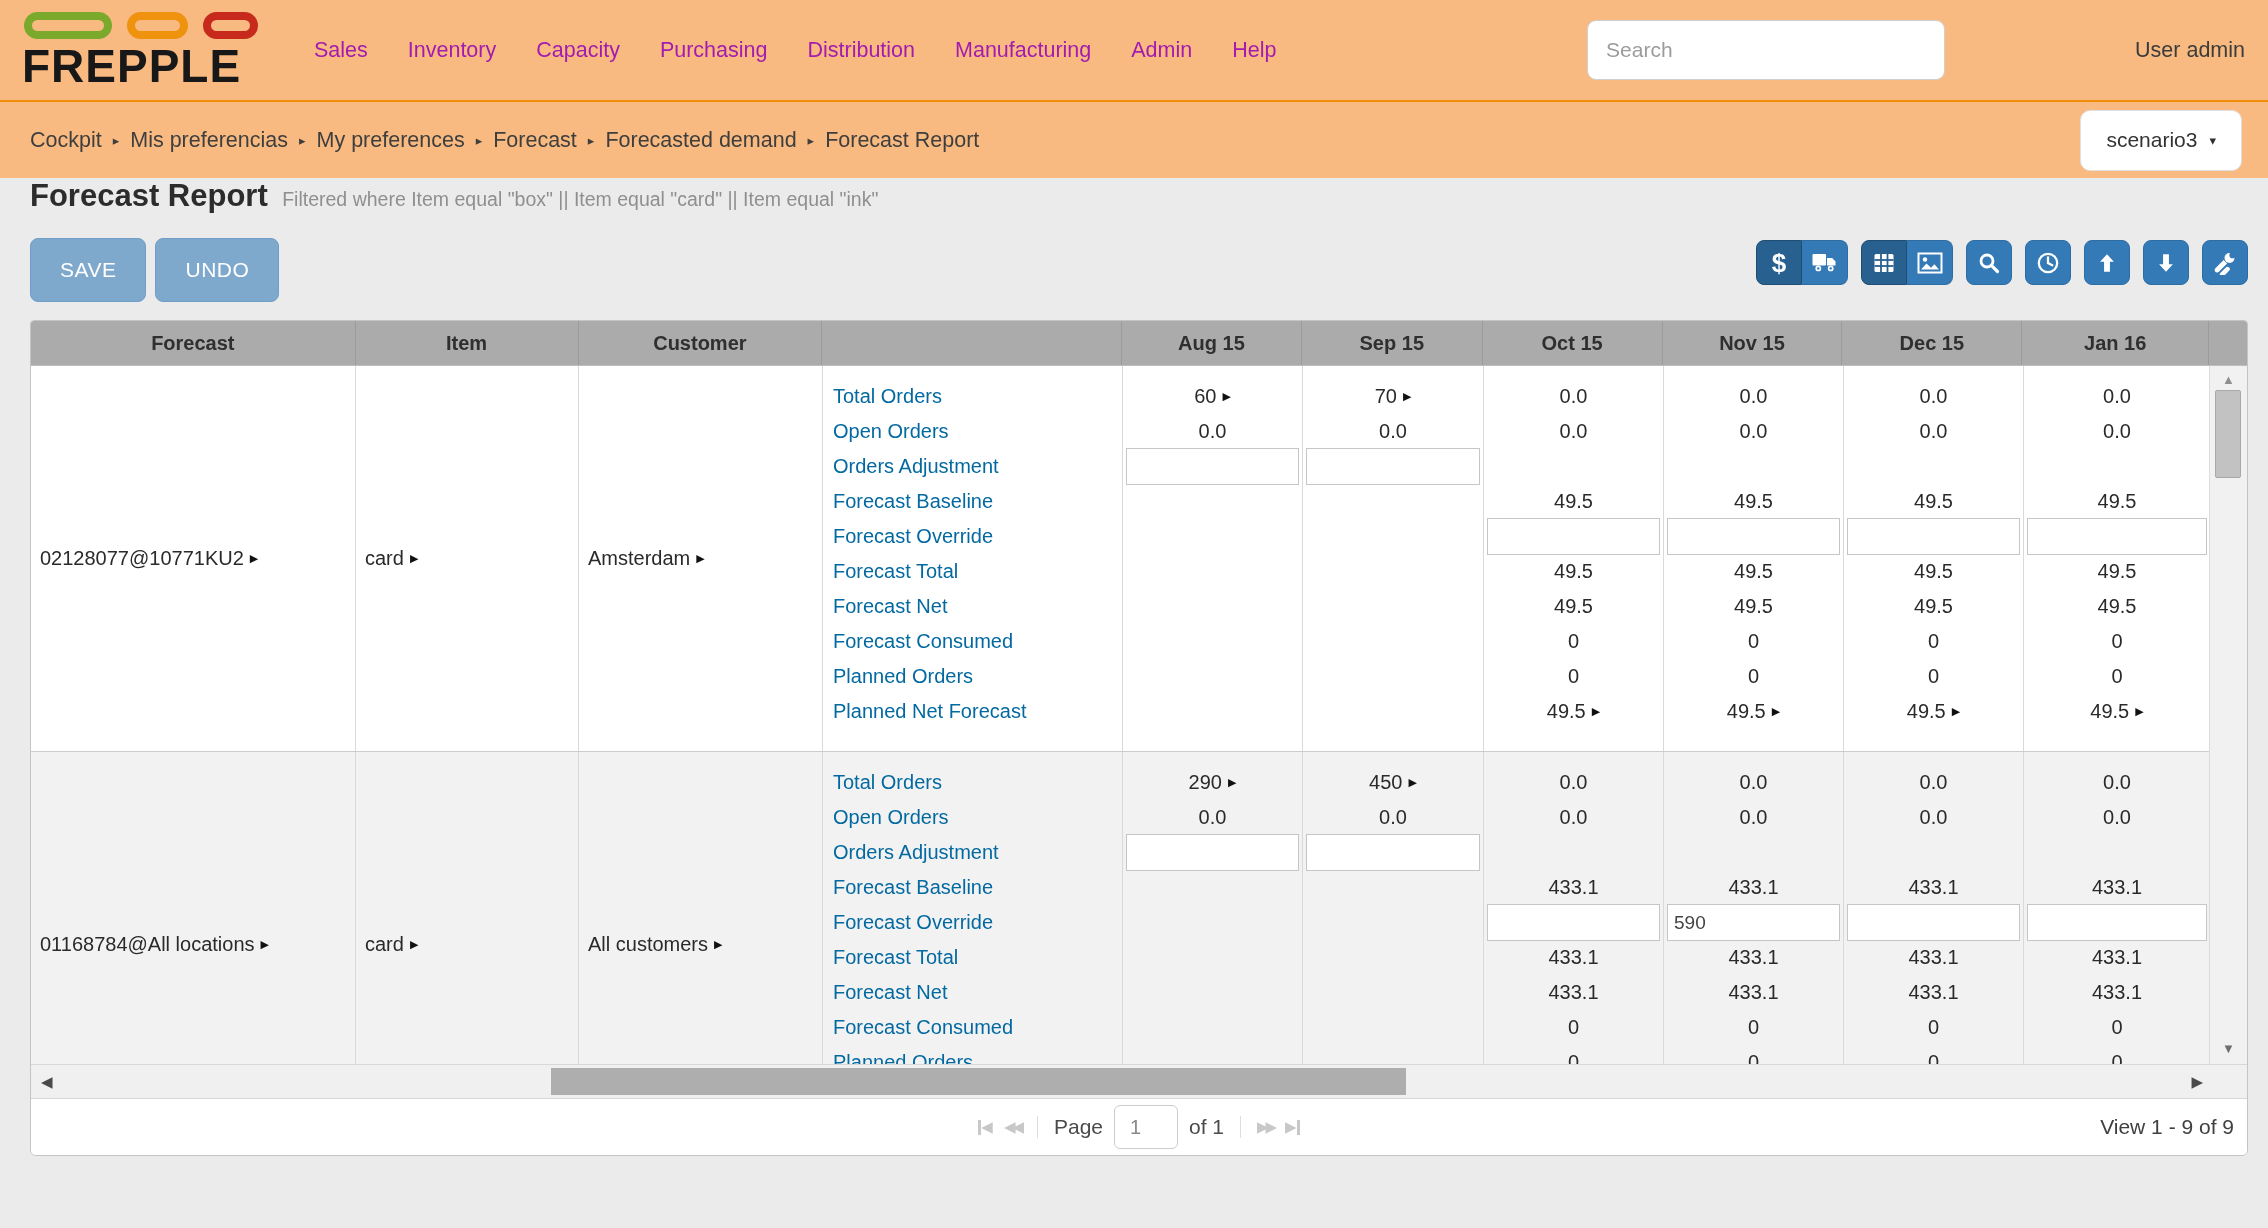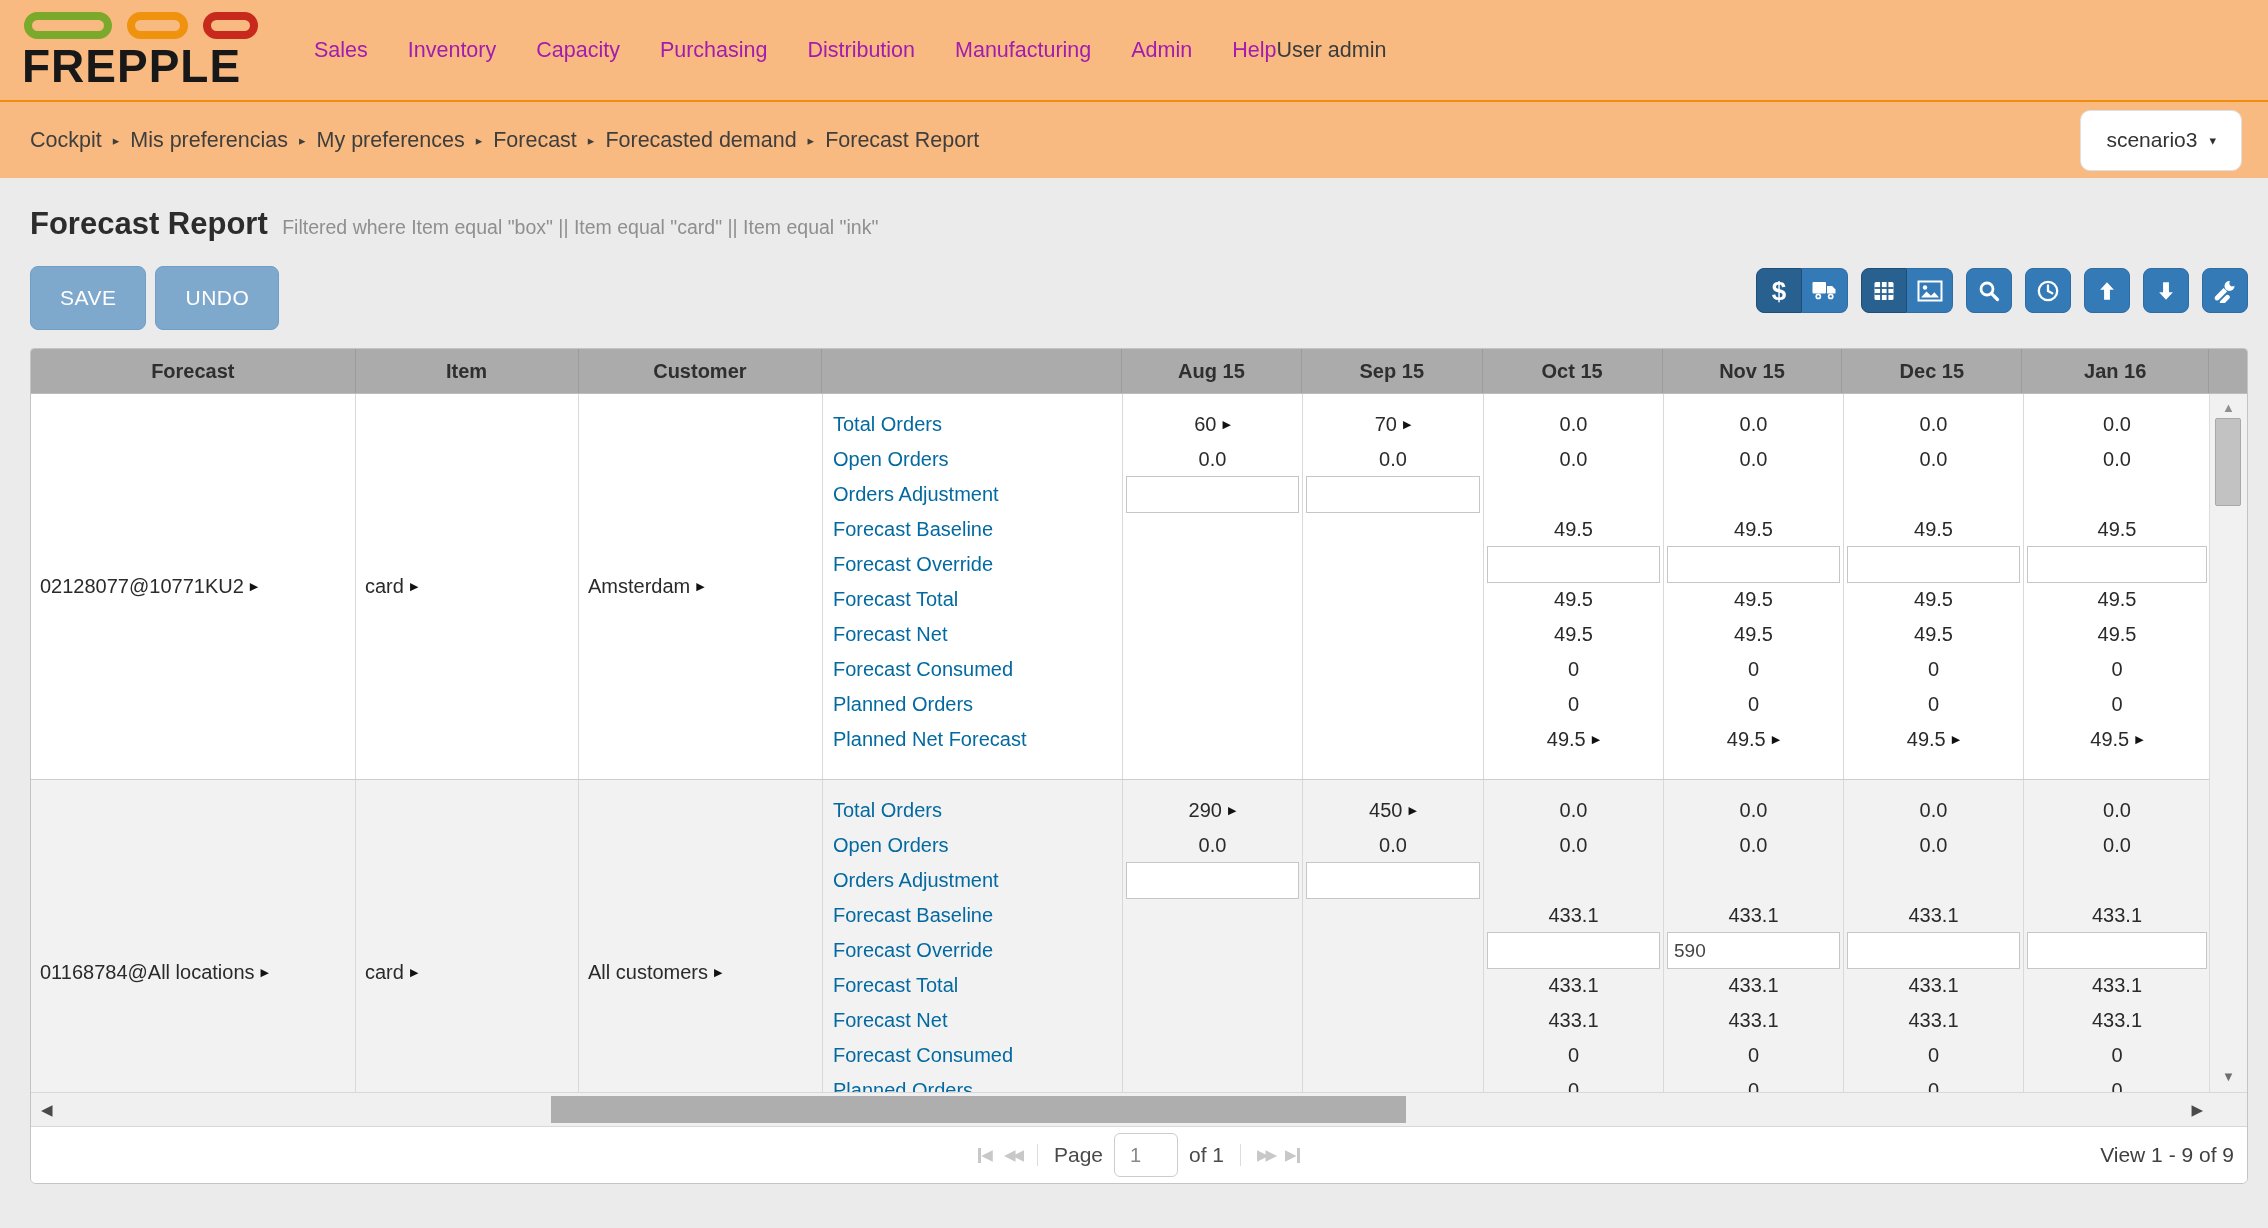--- a/index.html
+++ b/index.html
@@ -23,21 +23,21 @@
 
   
   .breadbar { height:78px; background:#f8ba80; border-top:2px solid #ee8e0b; display:flex; align-items:center; padding:0 26px 0 30px; }
   .crumb { font-size:21.5px; color:#3e3e3e; cursor:pointer; white-space:nowrap; }
   .crumb-sep { font-size:13px; color:#3e3e3e; margin:0 11px; }
   .scenario { margin-left:auto; height:61px; padding:0 25px; background:#fff; border:1px solid #e0e0e0; border-radius:10px; font-size:21px; color:#333; display:flex; align-items:center; cursor:pointer; font-family:inherit; }
   .scenario .caret { font-size:13px; margin-left:12px; color:#2e2e2e; }
 
   
   main { padding:0 20px 0 30px; }
-  .title-row { margin-top:28px; }
+  .title-row { }
   .title-row h1 { display:inline; font-size:31px; font-weight:700; color:#2c2c2c; }
   .filter-text { font-size:19.5px; color:#8f8f8f; margin-left:10px; }
 
   .actions-row { margin-top:24px; display:flex; align-items:flex-start; }
   .btn-blue { height:64px; padding:0 29px; background:#7fa8cd; border:1px solid #6f9ec9; border-radius:8px; color:#fff; font-size:21px; letter-spacing:.5px; margin-right:9px; cursor:pointer; font-family:inherit; }
   .toolbar { margin-left:auto; display:flex; gap:13px; align-items:center; margin-top:2px; }
   .tgroup { display:flex; }
   .tbtn { width:46px; height:45px; background:#337ab7; border:1px solid #2e6da4; border-radius:8px; display:flex; align-items:center; justify-content:center; cursor:pointer; color:#fff; font-family:inherit; }
   .tbtn.active { background:#286090; border-color:#204d74; }
   .tgroup .tbtn:first-child { border-radius:8px 0 0 8px; }
@@ -96,20 +96,21 @@
   <nav class="menu">
       <span class="menu-item">Sales</span>
       <span class="menu-item">Inventory</span>
       <span class="menu-item">Capacity</span>
       <span class="menu-item">Purchasing</span>
       <span class="menu-item">Distribution</span>
       <span class="menu-item">Manufacturing</span>
       <span class="menu-item">Admin</span>
       <span class="menu-item">Help</span>
     </nav>
+  <input class="search" type="text" placeholder="Search" style="">
   <div class="user">User admin</div>
 </header>
 
 <div class="breadbar">
   <nav class="breadcrumb" style="display:flex;align-items:center;">
       <span class="crumb">Cockpit</span>
       <span class="crumb-sep">▸</span>
       <span class="crumb">Mis preferencias</span>
       <span class="crumb-sep">▸</span>
       <span class="crumb">My preferences</span>

